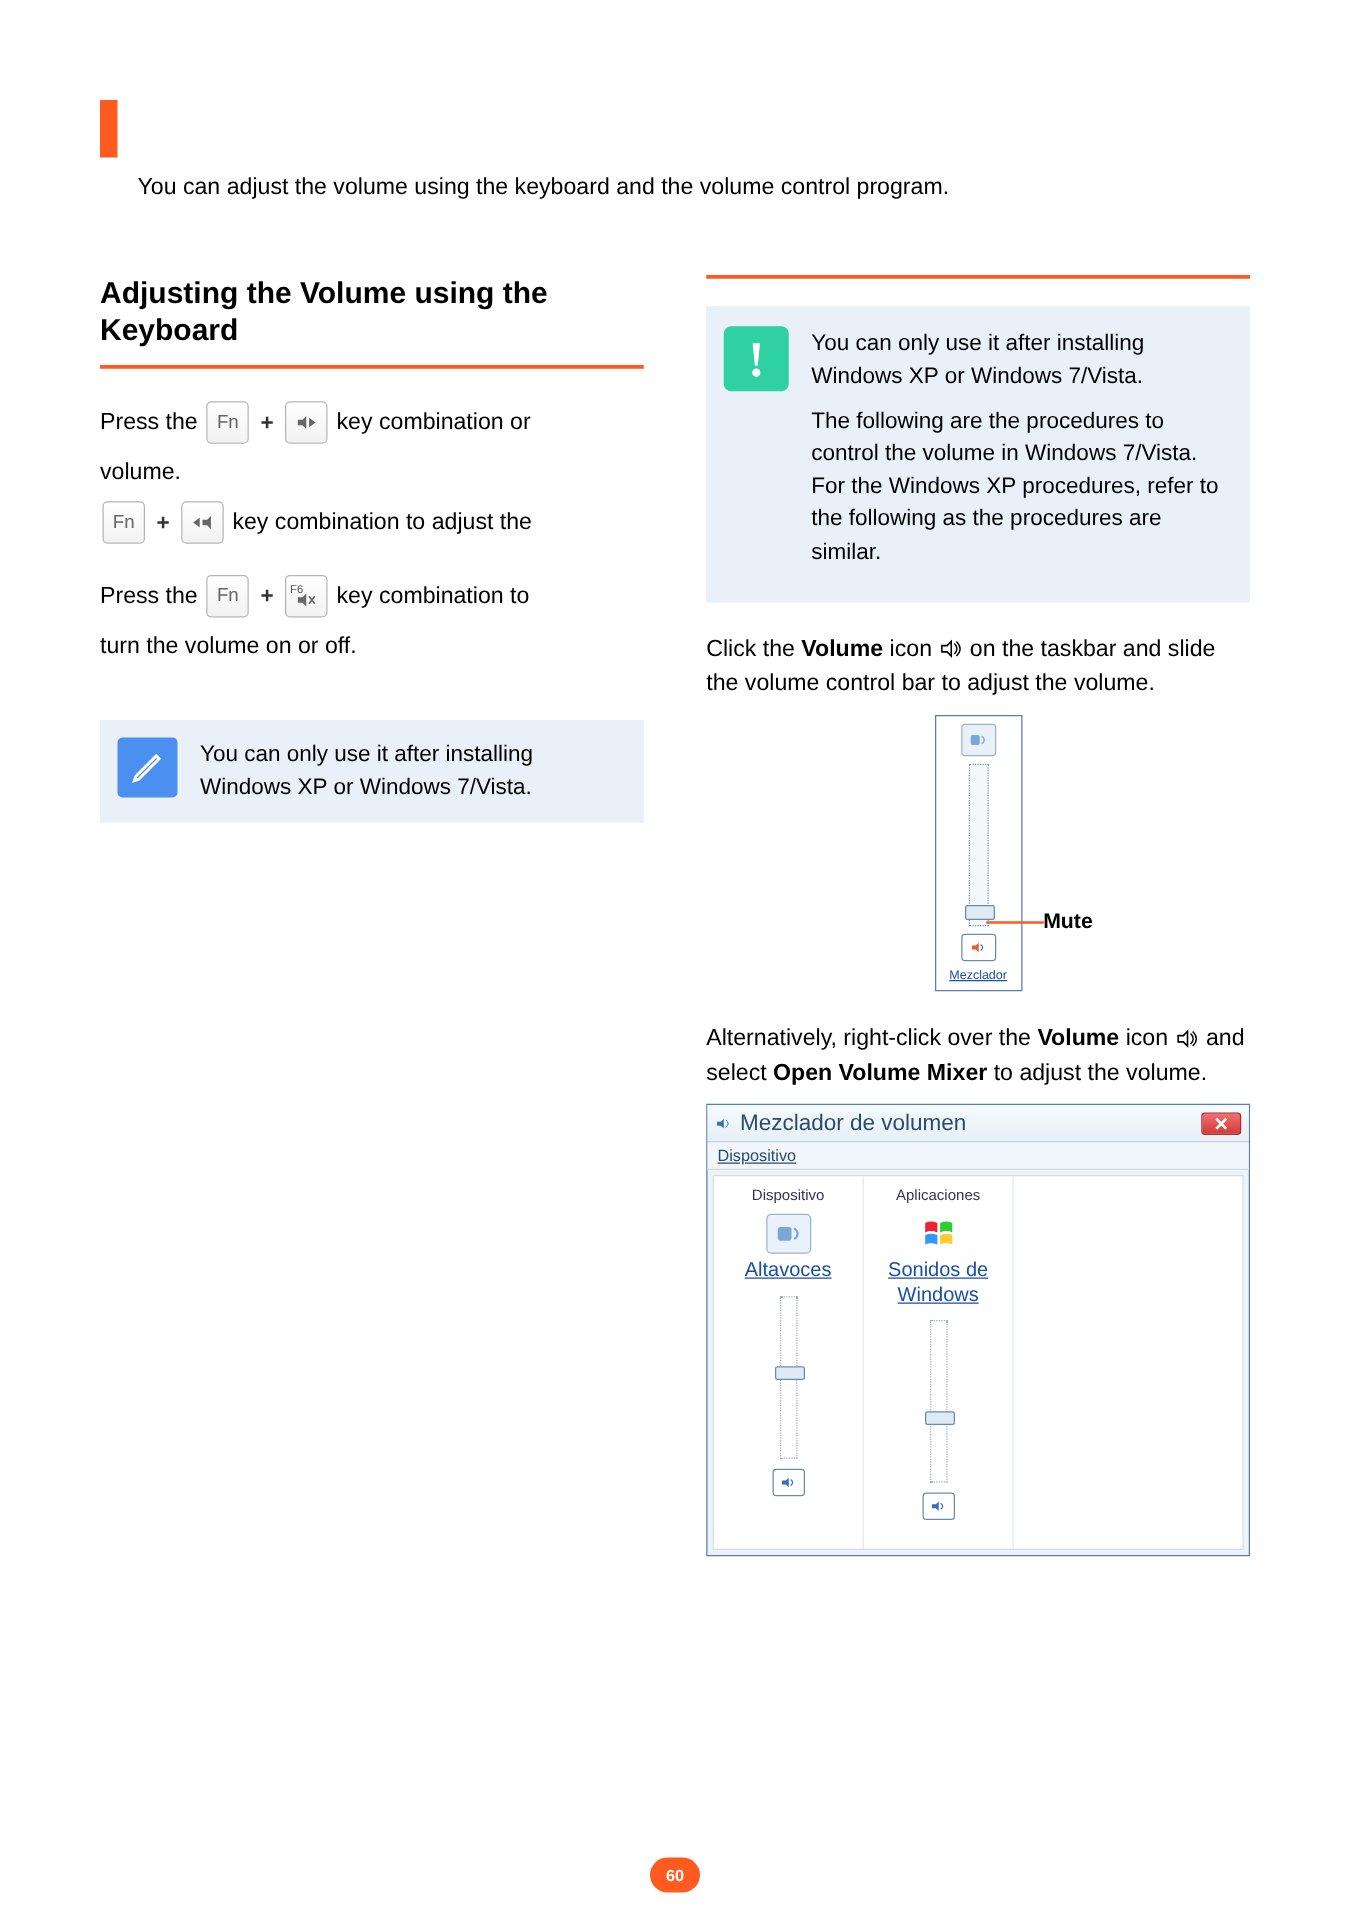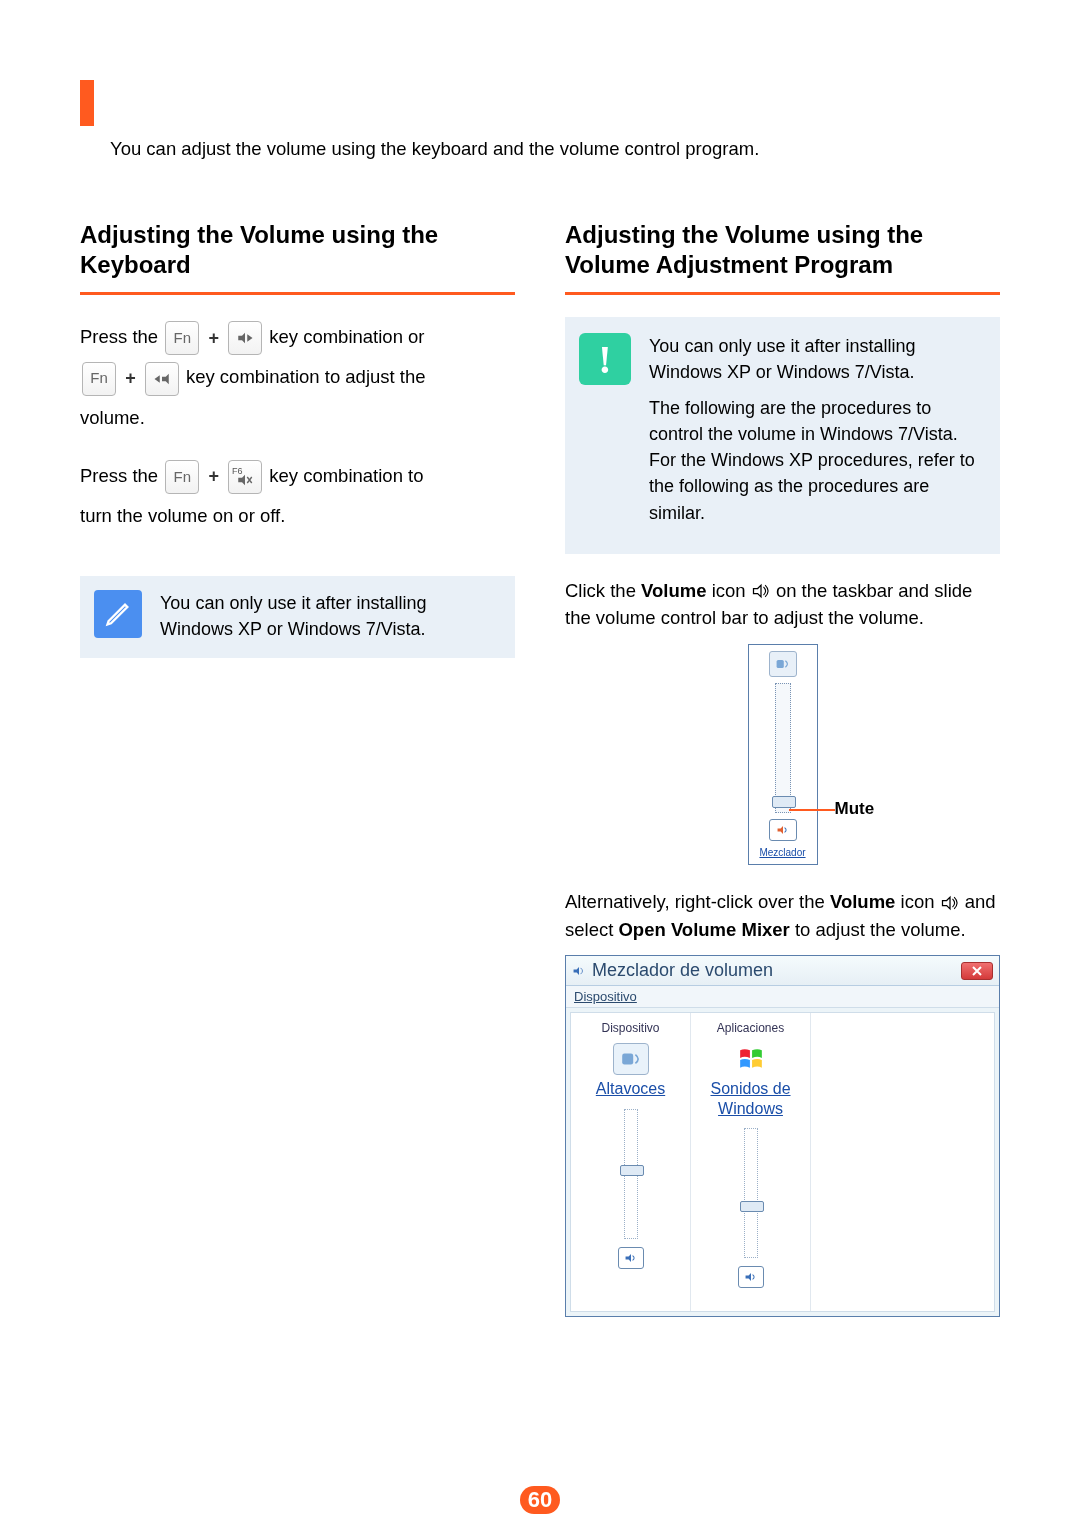--- a/index.html
+++ b/index.html
@@ -328,21 +328,21 @@
     position: absolute;
     bottom: 18px;
     left: 50%;
     transform: translateX(-50%);
     width: 40px;
     height: 28px;
     background: #ff5a1f;
     border-radius: 14px;
     color: #fff;
     font-weight: bold;
-    font-size: 22px;
+    font-size: 13px;
     display: flex;
     align-items: center;
     justify-content: center;
   }
 </style>
 </head>
 <body>
 
 <div class="page">
   <div class="title-row">
@@ -362,32 +362,32 @@
         <span class="plus">+</span>
         <span class="keycap">
           <svg viewBox="0 0 24 18">
               <path d="M3 6 L8 6 L12 2 L12 16 L8 12 L3 12 Z" fill="#666"></path>
               <path d="M15 4 L22 9 L15 14 Z" fill="#666"></path>
             </svg>
         </span>
         <span> key combination or </span>
       </div>
       <div class="body-line">
+        <span>volume.</span>
+      </div>
+      <div class="body-line">
         <span class="keycap">Fn</span>
         <span class="plus">+</span>
         <span class="keycap">
           <svg viewBox="0 0 24 18">
               <path d="M9 4 L2 9 L9 14 Z" fill="#666"></path>
               <path d="M12 6 L17 6 L21 2 L21 16 L17 12 L12 12 Z" fill="#666"></path>
             </svg>
         </span>
         <span> key combination to adjust the </span>
-      </div>
-      <div class="body-line">
-        <span>volume.</span>
       </div>
 
       <div style="height:18px"></div>
 
       <div class="body-line">
         <span>Press the </span>
         <span class="keycap">Fn</span>
         <span class="plus">+</span>
         <span class="keycap">
           <span class="f6">F6</span>
@@ -406,21 +406,20 @@
         <div class="badge badge-blue">
           <svg viewBox="0 0 24 24">
               <path d="M4 18 L18 4 L20 6 L6 20 L3 21 Z"></path>
             </svg>
         </div>
         <div class="note-text">You can only use it after installing Windows XP or Windows 7/Vista.</div>
       </div>
     </div>
 
     <div class="col">
-      <h2>Adjusting the Volume using the Volume Adjustment Program</h2>
       <div class="divider"></div>
 
       <div class="alert">
         <div class="badge">!</div>
         <div class="note-text">
           <p>You can only use it after installing Windows XP or Windows 7/Vista.</p>
           <p>The following are the procedures to control the volume in Windows 7/Vista. For the Windows XP procedures, refer to the following as the procedures are similar.</p>
         </div>
       </div>
 

